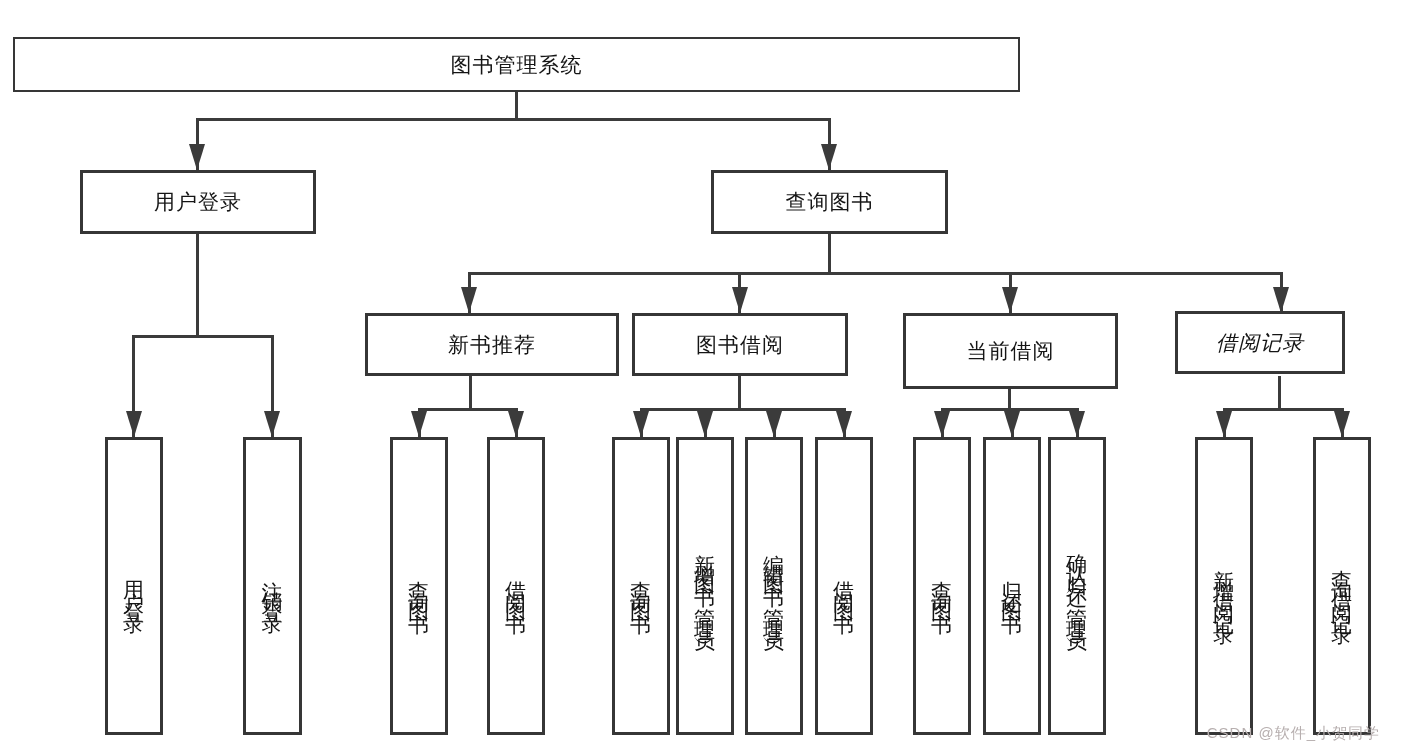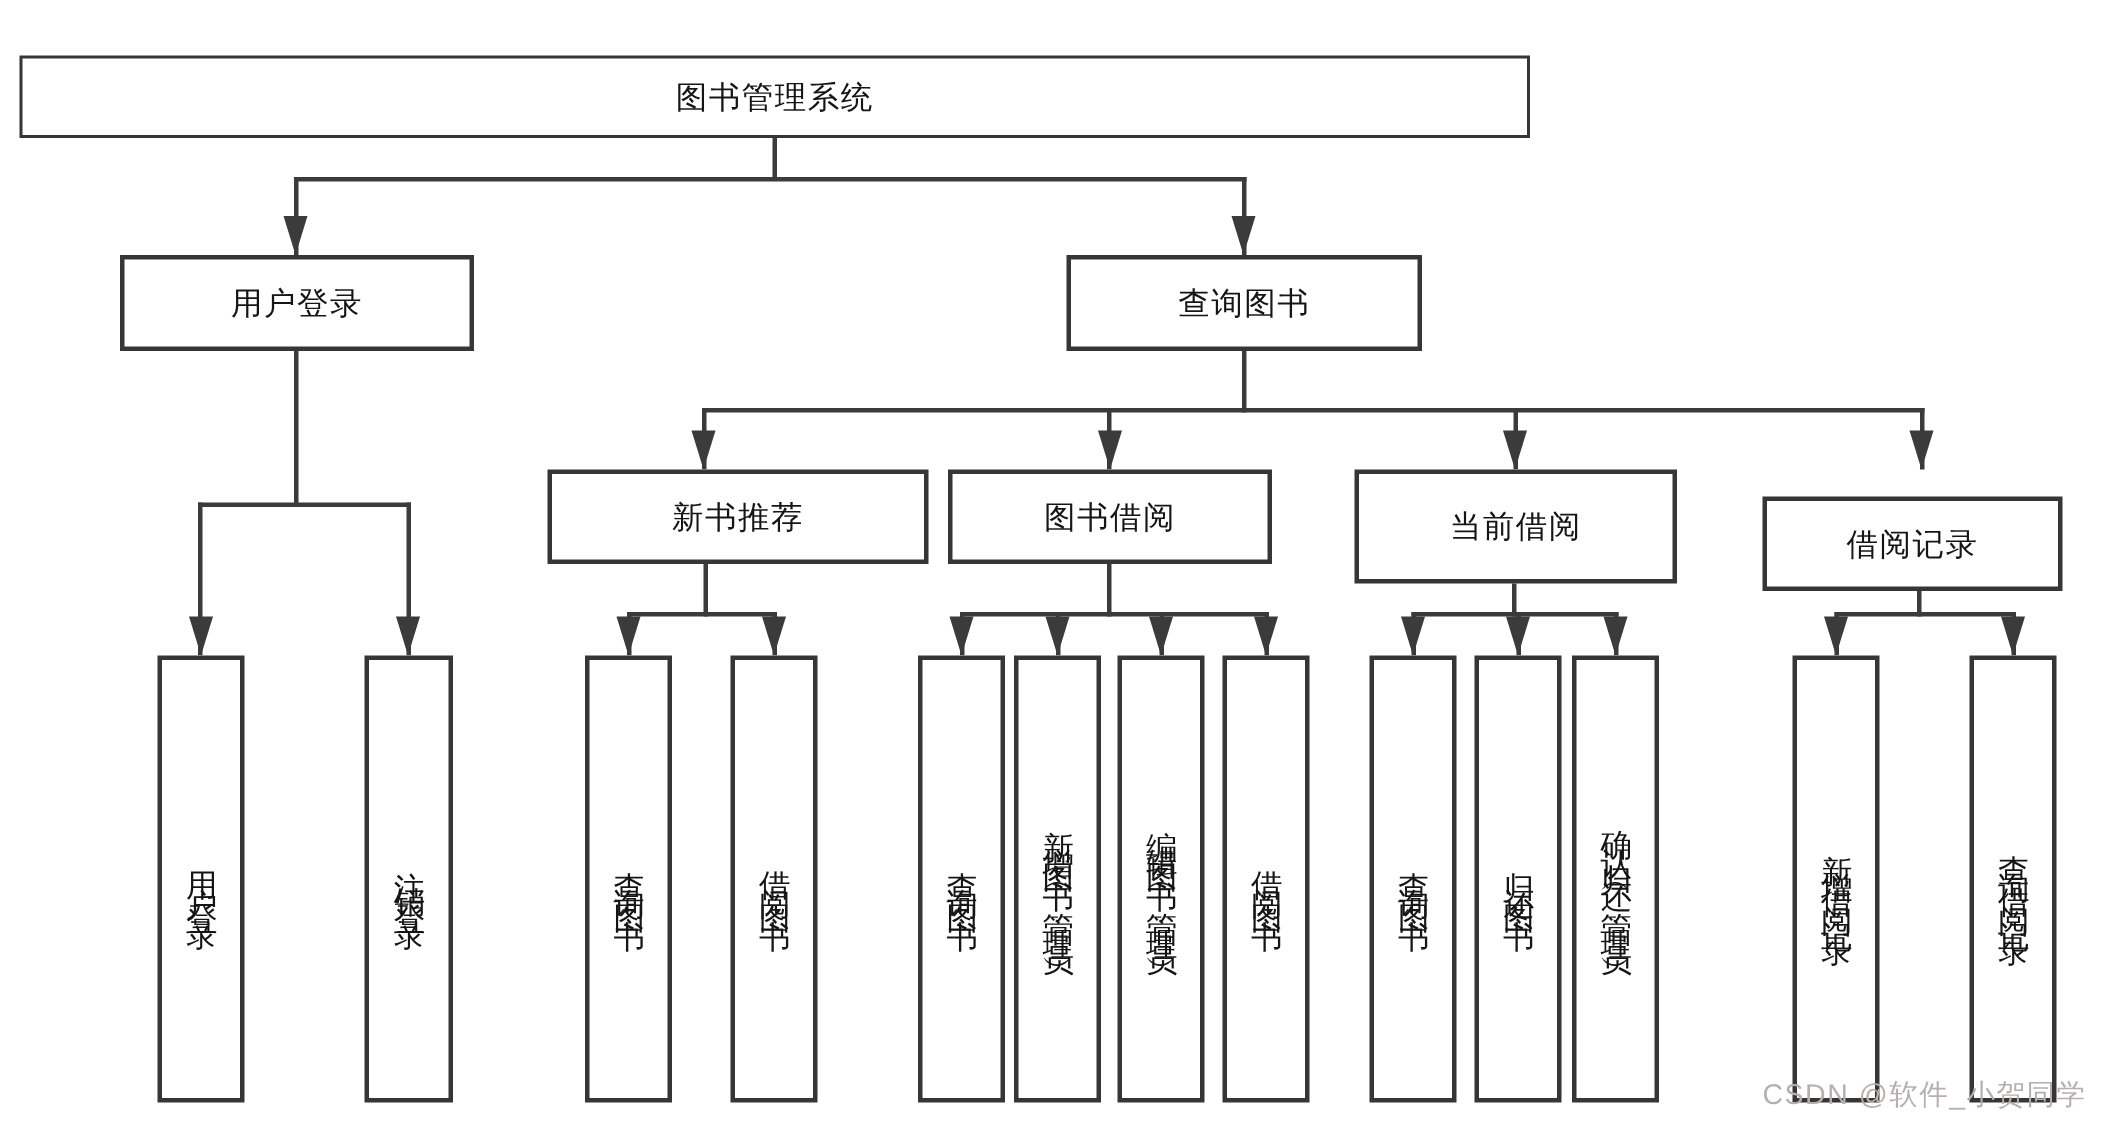--- a/index.html
+++ b/index.html
@@ -58,23 +58,23 @@
   }
   .arrow{
     position:absolute;
     width:0;height:0;
     border-left:8px solid transparent;
     border-right:8px solid transparent;
     border-top:26px solid var(--line);
   }
   .watermark{
     position:absolute;
-    right:14px;
+    right:25px;
     bottom:4px;
-    font-size:19px;
+    font-size:15px;
     color:var(--wm);
     letter-spacing:1px;
     white-space:nowrap;
   }
 </style>
 </head>
 <body>
 
 <div class="canvas">
 
@@ -150,21 +150,21 @@
 
   <div class="box" style="left:365px;top:313px;width:254px;height:63px;">
     <span class="hlabel">新书推荐</span>
   </div>
   <div class="box" style="left:632px;top:313px;width:216px;height:63px;">
     <span class="hlabel">图书借阅</span>
   </div>
   <div class="box" style="left:903px;top:313px;width:215px;height:76px;">
     <span class="hlabel">当前借阅</span>
   </div>
-  <div class="box" style="left:1175px;top:331px;width:200px;height:63px;">
+  <div class="box" style="left:1175px;top:311px;width:170px;height:63px;font-style:italic;">
     <span class="hlabel">借阅记录</span>
   </div>
 
   <div class="box leaf" style="left:105px;">
     <span class="vlabel">用户登录</span>
   </div>
   <div class="box leaf" style="left:243px;width:59px;">
     <span class="vlabel">注销登录</span>
   </div>
 

